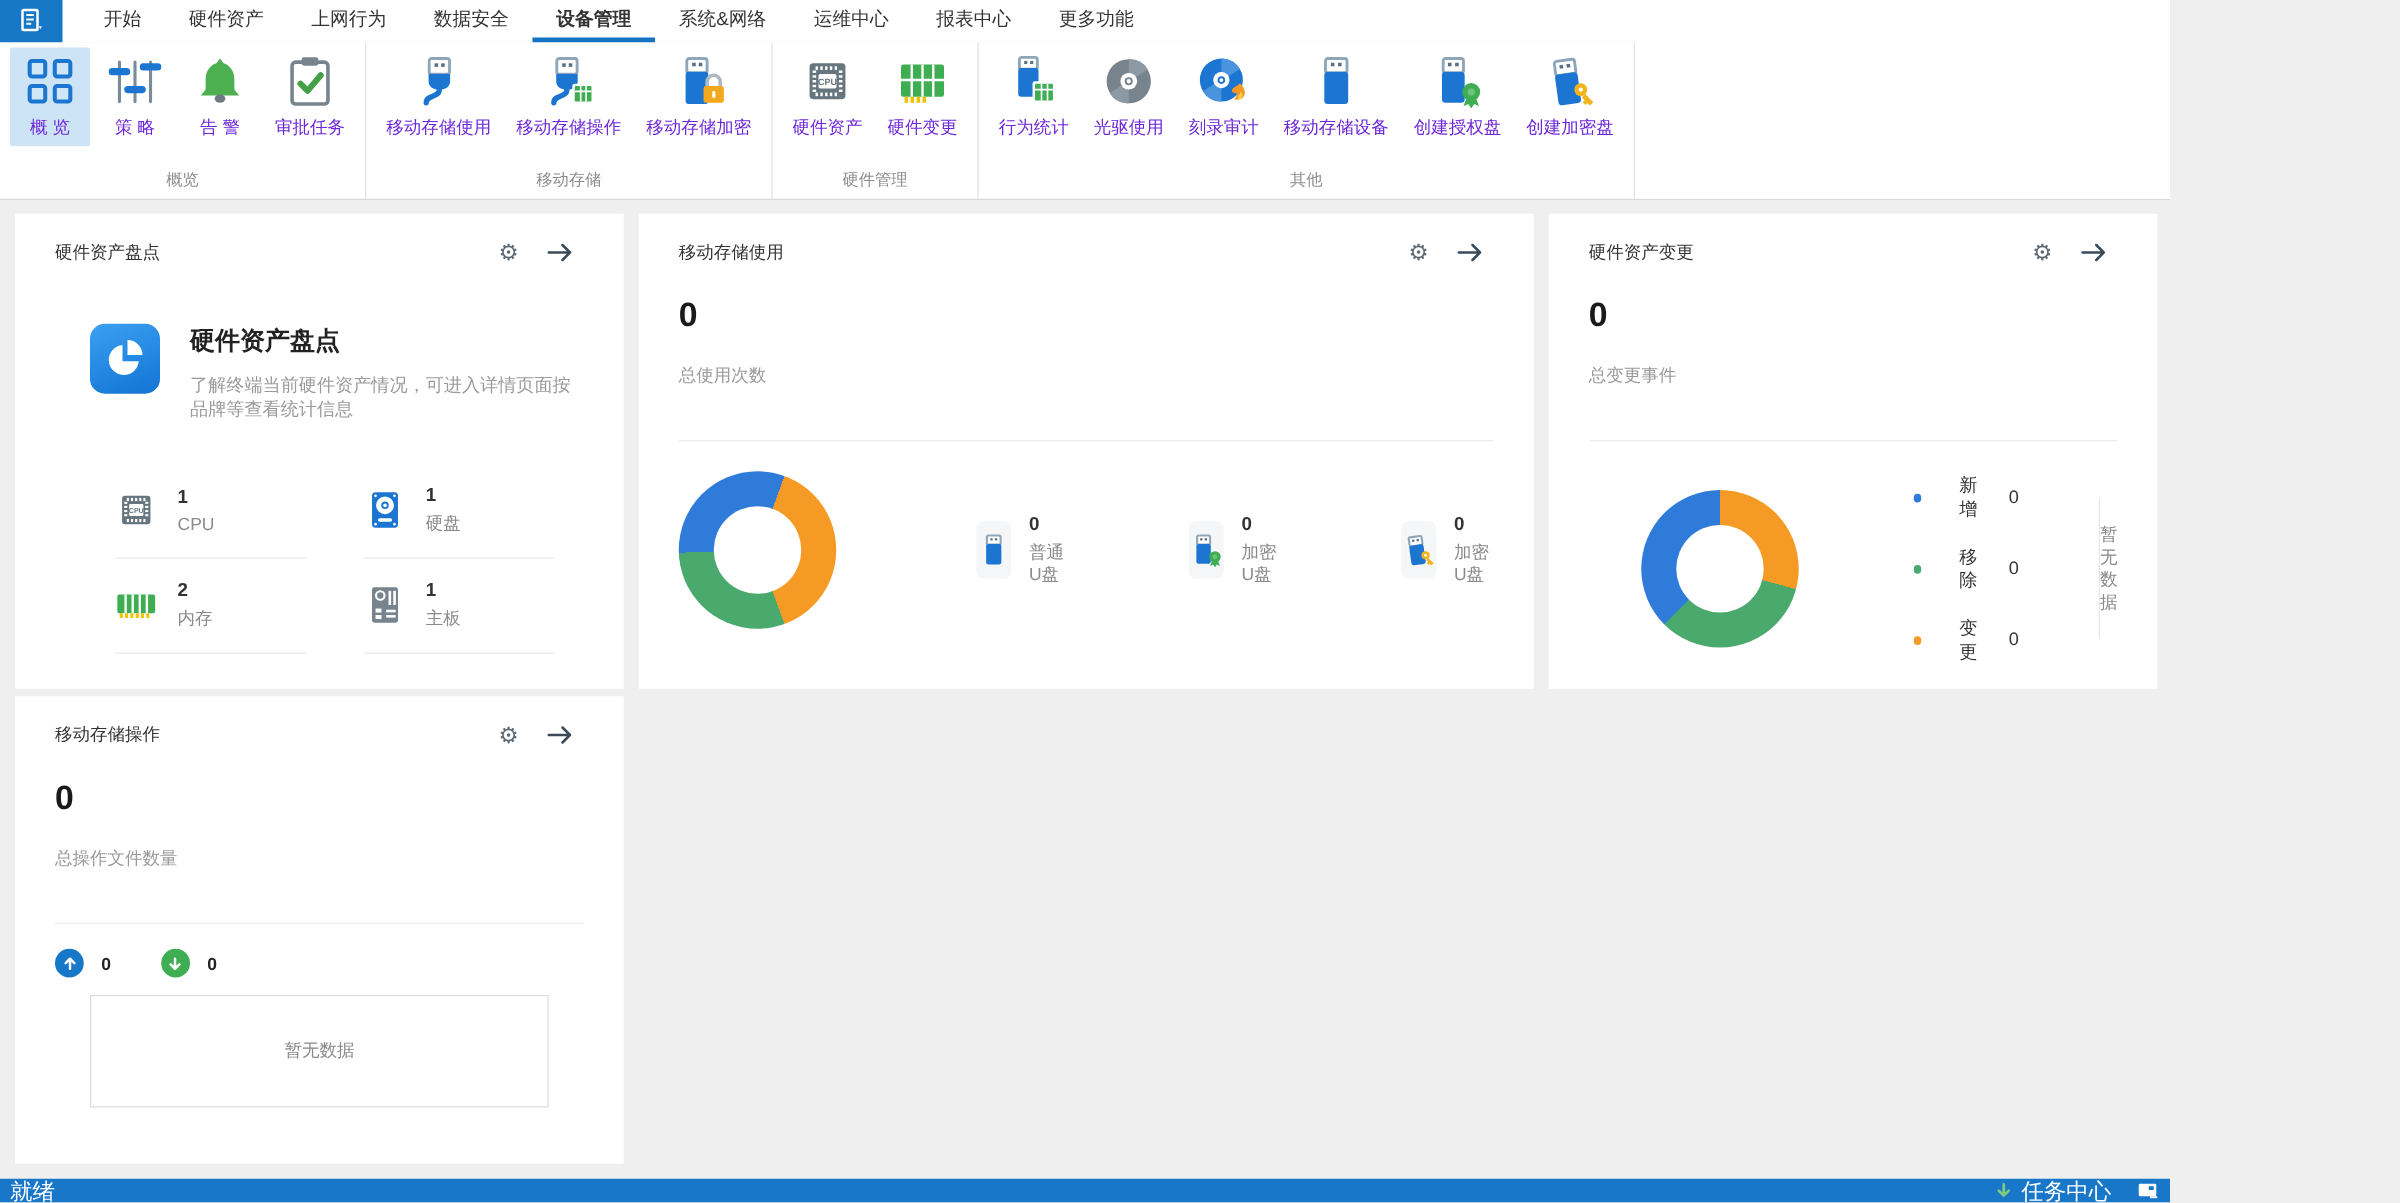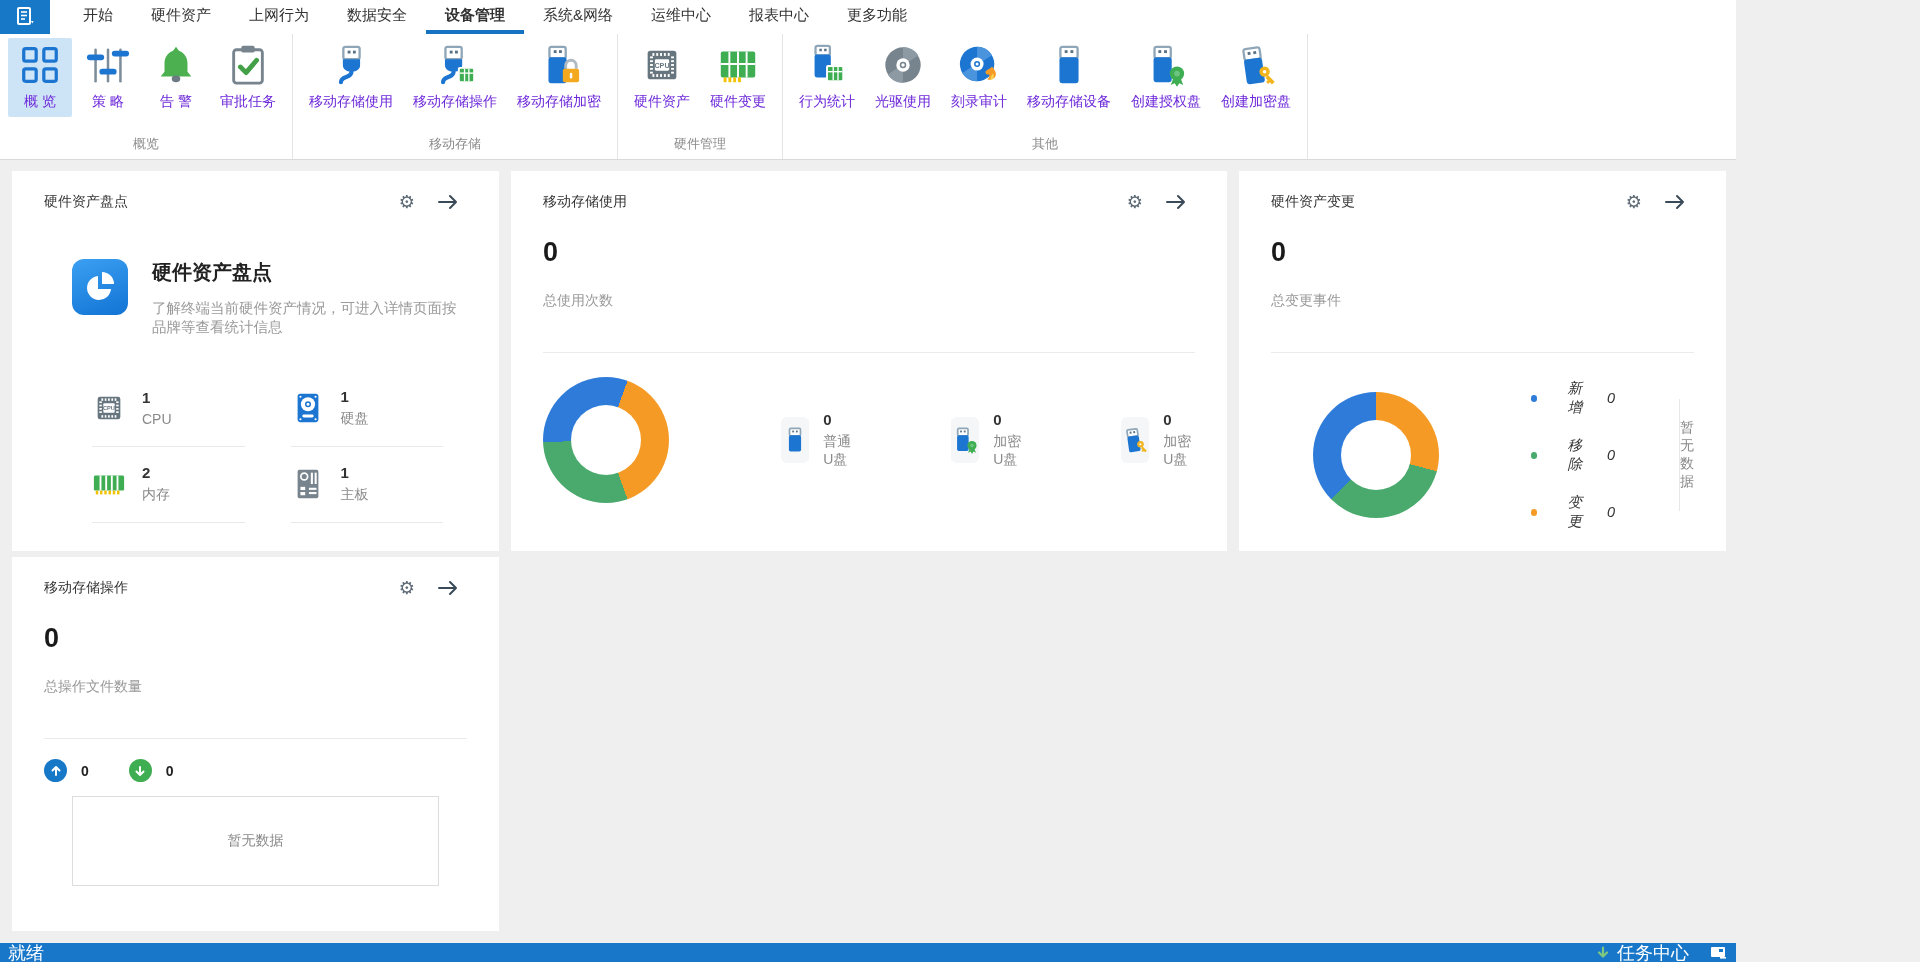--- a/index.html
+++ b/index.html
@@ -62,21 +62,21 @@
   .uitems { display:flex; margin-left:112px; gap:96px; }
   .uitem { display:flex; align-items:center; }
   .ubox { width:46px; height:46px; background:#f4f6f8; border-radius:6px; display:flex;
           align-items:center; justify-content:center; margin-right:14px; }
   .uval { font-size:15px; font-weight:bold; color:#333; }
   .ulab { font-size:14px; color:#8a8a8a; margin-top:5px; }
 
   
   .c3content { display:flex; align-items:center; margin-top:26px; }
   .c3content .donut { margin-left:42px; }
-  .legend { margin-left:92px; display:flex; flex-direction:column; gap:19px;font-style:italic; }
+  .legend { margin-left:92px; display:flex; flex-direction:column; gap:19px; }
   .lrow { display:flex; align-items:center; }
   .ldot { width:7px; height:7px; border-radius:50%; }
   .llab { font-size:14.5px; color:#333; margin-left:30px; }
   .lval { font-size:14.5px; color:#333; margin-left:13px; }
   .vdiv { width:1px; height:112px; background:#e7e7e7; margin-left:64px; }
   .empty-center { flex:1; text-align:center; font-size:14px; color:#8a8a8a; }
 
   
   .c4arrows { display:flex; align-items:center; margin-top:20px; gap:14px; }
   .circ { width:23px; height:23px; border-radius:50%; display:flex; align-items:center; justify-content:center; }

